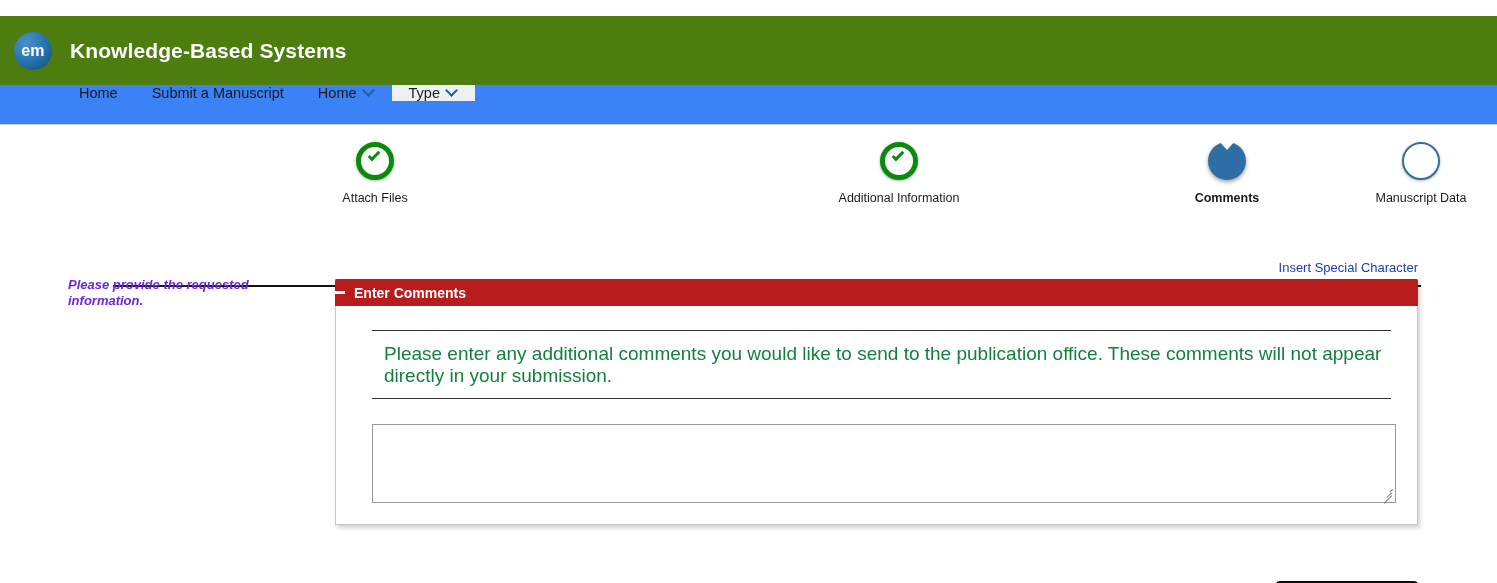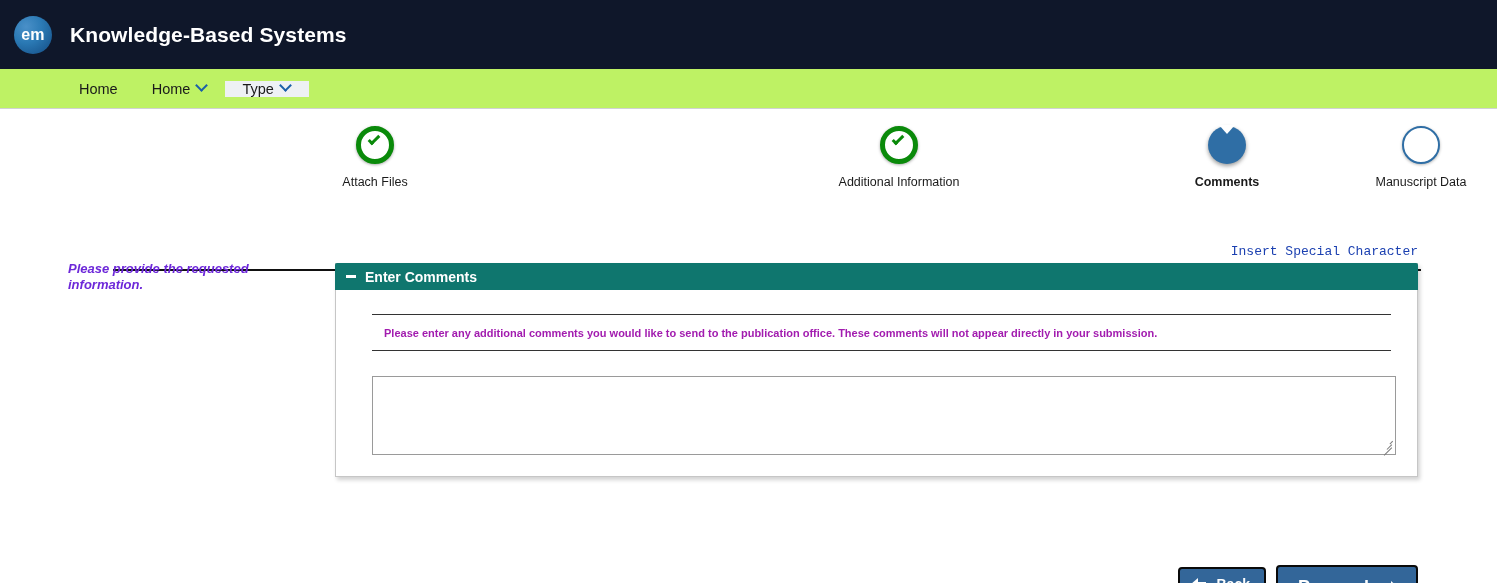--- a/index.html
+++ b/index.html
@@ -7,24 +7,25 @@
     margin: 0; padding: 0;
     width: 1497px; height: 583px;
     background: #ffffff;
     font-family: "Liberation Sans", sans-serif;
     overflow: hidden;
   }
 
   
   .header {
     height: 69px;
-    background: #0f172a;
+    background: #4d7c0f;
     display: flex;
     align-items: center;
     padding-left: 14px;
+    margin-top: 16px;
   }
   .logo {
     width: 38px; height: 38px;
     border-radius: 50%;
     background: radial-gradient(circle at 32% 28%, #4a90c8 0%, #2b7ab5 42%, #1d5f98 75%, #164e80 100%);
     color: #ffffff;
     font-size: 16px;
     font-weight: bold;
     display: flex;
     align-items: center;
@@ -36,23 +37,23 @@
     color: #ffffff;
     font-size: 21px;
     font-weight: bold;
     margin-left: 18px;
     letter-spacing: 0.1px;
   }
 
   
   .navbar {
     height: 40px;
-    background: #bef264;
-    display: flex;
-    align-items: center;
+    background: #3b82f6;
+    display: flex;
+    align-items: flex-start;
     padding-left: 62px;
     border-bottom: 1px solid #d0d2d4;
   }
   .nav-item {
     display: flex;
     align-items: center;
     gap: 7px;
     padding: 0 17px;
     font-size: 14.5px;
     color: #1a1a1a;
@@ -172,36 +173,34 @@
     font-style: italic;
     color: #6d28d9;
     line-height: 16px;
   }
   .special-link {
     position: absolute;
     right: 79px; top: 0px;
     font-size: 13px;
     color: #1a3fb0;
     cursor: pointer;
-    font-family: Liberation Mono, monospace;
   }
   .panel {
     position: absolute;
     left: 335px; top: 19px;
     width: 1083px;
     background: #ffffff;
     border: 1px solid #c6c6c6;
     box-shadow: 2px 3px 4px rgba(0,0,0,0.18);
   }
   .panel-head {
     height: 27px;
-    background: #0f766e;
-    display: flex;
-    align-items: center;
-    padding-left: 11px;
+    background: #b91c1c;
+    display: flex;
+    align-items: center;
     gap: 9px;
     margin: -1px -1px 0 -1px;
     border-top-left-radius: 2px;
     border-top-right-radius: 2px;
   }
   .minus {
     width: 10px; height: 2.6px;
     background: #ffffff;
     display: inline-block;
   }
@@ -211,23 +210,22 @@
     font-weight: bold;
   }
   .panel-body { padding: 24px 21px 21px 36px; }
   .instr-box {
     border-top: 1.4px solid #333333;
     border-bottom: 1.4px solid #333333;
     padding: 12px 8px 11px 12px;
     margin-right: 5px;
   }
   .instr-text {
-    font-size: 11px;
-    color: #a21caf;
-    font-weight: bold;
+    font-size: 19px;
+    color: #15803d;
   }
   .ta-wrap { margin-top: 25px; position: relative; }
   textarea.comments {
     display: block;
     width: 1024px;
     height: 79px;
     border: 1px solid #9a9a9a;
     background: #ffffff;
     font-family: "Liberation Sans", sans-serif;
     font-size: 13px;
@@ -315,20 +313,23 @@
 <body>
 
 <div class="header">
   <div class="logo">em</div>
   <div class="site-title">Knowledge-Based Systems</div>
 </div>
 
 <div class="navbar">
   <div class="nav-item">
     <span>Home</span>
+  </div>
+  <div class="nav-item">
+    <span>Submit a Manuscript</span>
   </div>
   <div class="nav-item">
     <span>Home</span>
     <span class="chev"></span>
   </div>
   <div class="nav-item active">
     <span>Type</span>
     <span class="chev"></span>
   </div>
 </div>

